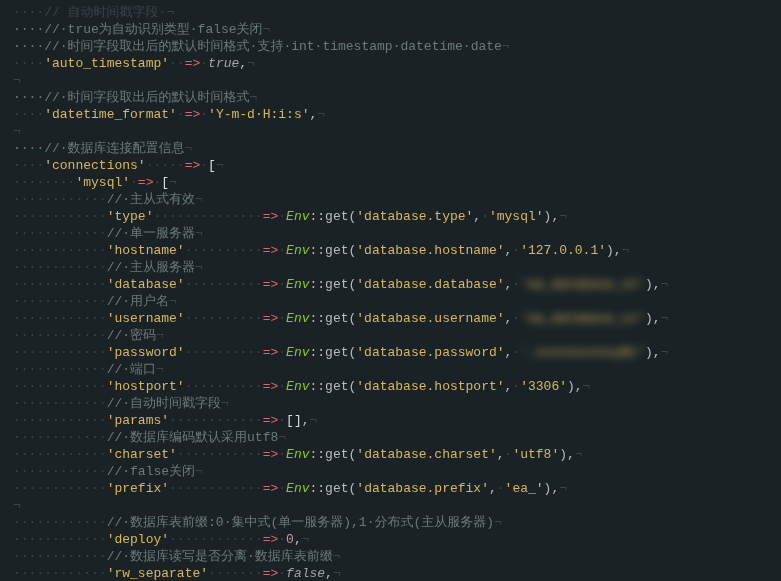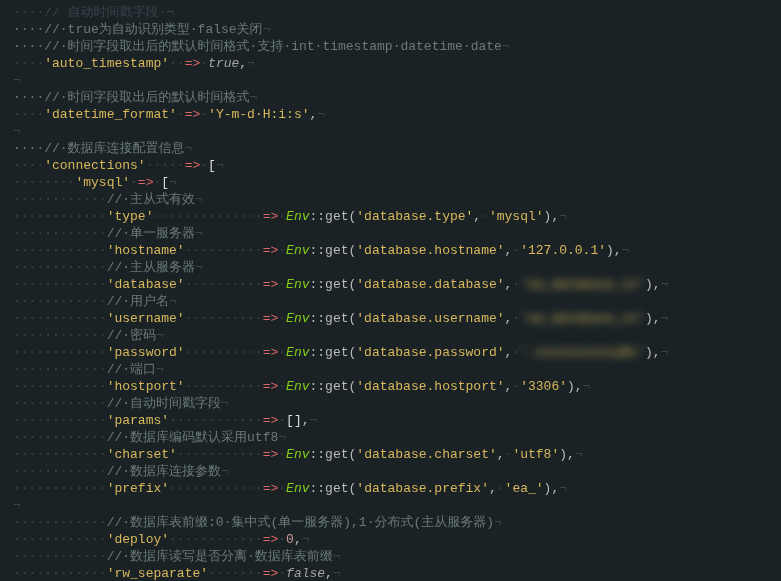--- a/index.html
+++ b/index.html
@@ -77,21 +77,21 @@
 <div class="line"><span class="ws">············</span><span class="string">'hostport'</span><span class="ws">··········</span><span class="arrow">=&gt;</span><span class="ws">·</span><span class="kw">Env</span><span class="op">::</span><span class="punct">get</span><span class="punct">(</span><span class="string">'database.hostport'</span><span class="punct">,</span><span class="ws">·</span><span class="string">'3306'</span><span class="punct">),</span><span class="ws">¬</span></div>
 
 <div class="line"><span class="ws">············</span><span class="comment">//·自动时间戳字段</span><span class="ws">¬</span></div>
 
 <div class="line"><span class="ws">············</span><span class="string">'params'</span><span class="ws">············</span><span class="arrow">=&gt;</span><span class="ws">·</span><span class="bracket">[]</span><span class="punct">,</span><span class="ws">¬</span></div>
 
 <div class="line"><span class="ws">············</span><span class="comment">//·数据库编码默认采用utf8</span><span class="ws">¬</span></div>
 
 <div class="line"><span class="ws">············</span><span class="string">'charset'</span><span class="ws">···········</span><span class="arrow">=&gt;</span><span class="ws">·</span><span class="kw">Env</span><span class="op">::</span><span class="punct">get</span><span class="punct">(</span><span class="string">'database.charset'</span><span class="punct">,</span><span class="ws">·</span><span class="string">'utf8'</span><span class="punct">),</span><span class="ws">¬</span></div>
 
-<div class="line"><span class="ws">············</span><span class="comment">//·数据库连接参数</span><span class="ws">¬</span></div>
+<div class="line"><span class="ws">············</span><span class="comment">//·false关闭</span><span class="ws">¬</span></div>
 
 <div class="line"><span class="ws">············</span><span class="string">'prefix'</span><span class="ws">············</span><span class="arrow">=&gt;</span><span class="ws">·</span><span class="kw">Env</span><span class="op">::</span><span class="punct">get</span><span class="punct">(</span><span class="string">'database.prefix'</span><span class="punct">,</span><span class="ws">·</span><span class="string">'ea_'</span><span class="punct">),</span><span class="ws">¬</span></div>
 
 <div class="line"><span class="ws">¬</span></div>
 
 <div class="line"><span class="ws">············</span><span class="comment">//·数据库表前缀:0·集中式(单一服务器),1·分布式(主从服务器)</span><span class="ws">¬</span></div>
 
 <div class="line"><span class="ws">············</span><span class="string">'deploy'</span><span class="ws">············</span><span class="arrow">=&gt;</span><span class="ws">·</span><span class="num">0</span><span class="punct">,</span><span class="ws">¬</span></div>
 
 <div class="line"><span class="ws">············</span><span class="comment">//·数据库读写是否分离·数据库表前缀</span><span class="ws">¬</span></div>

